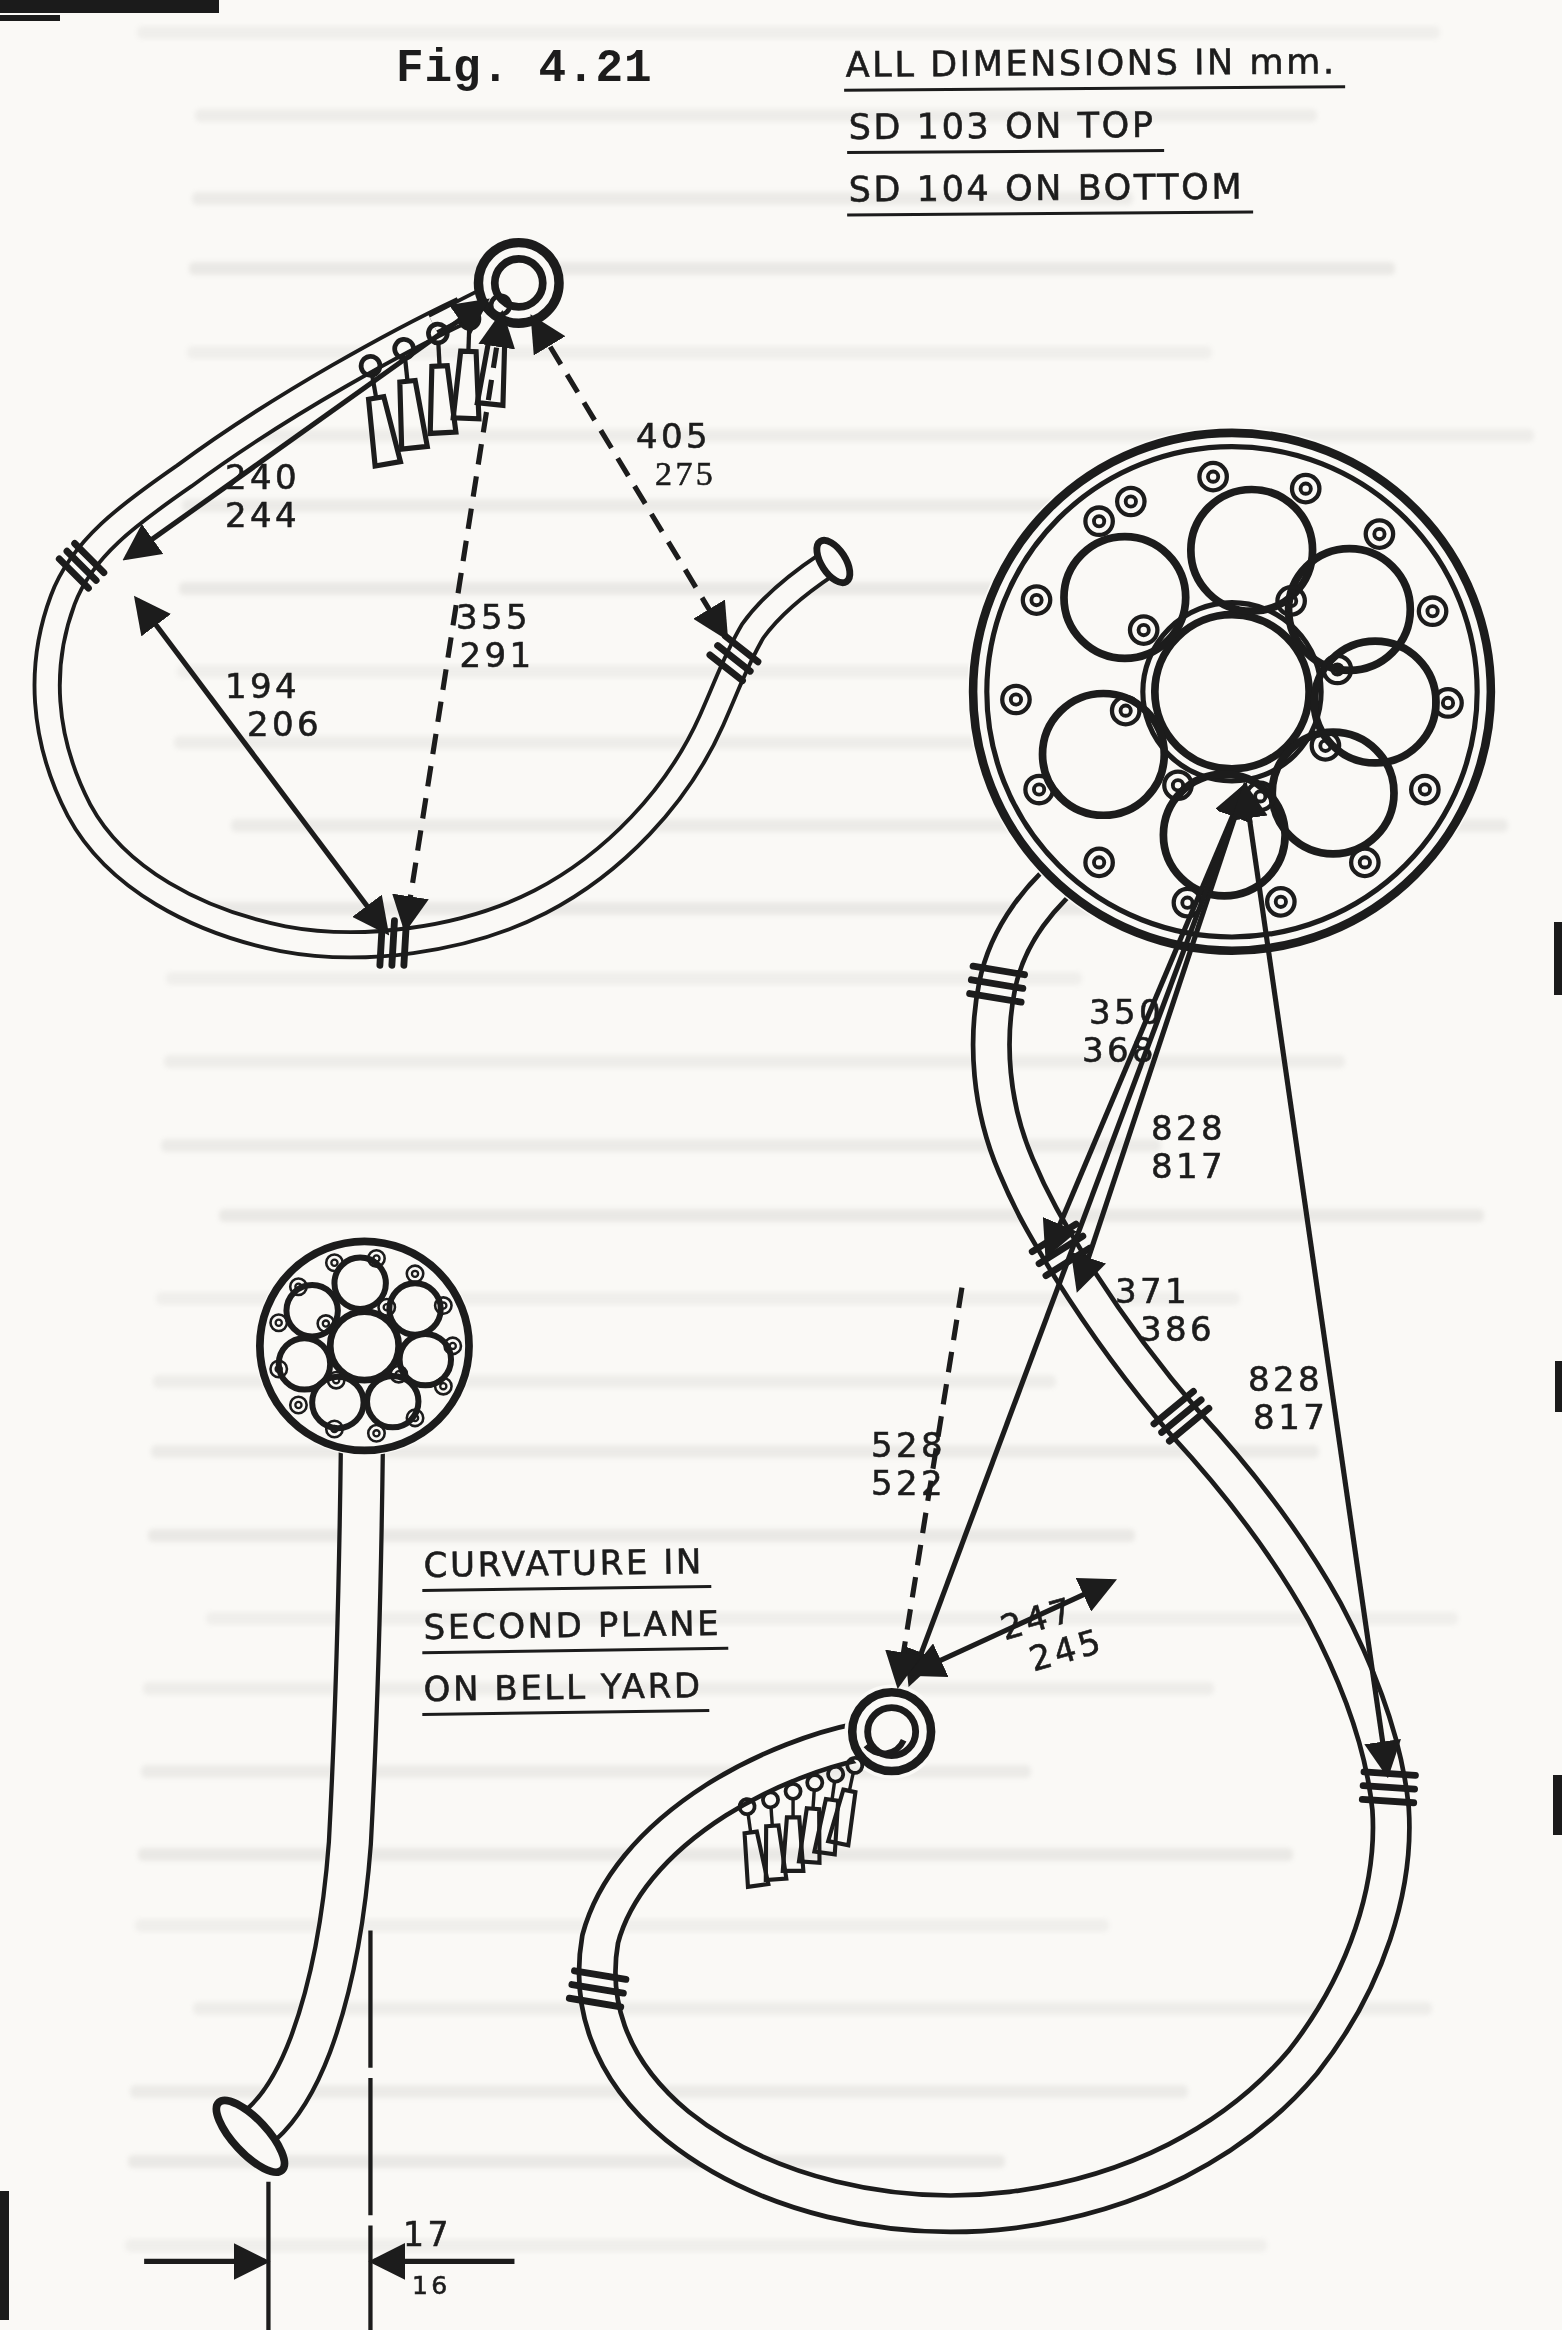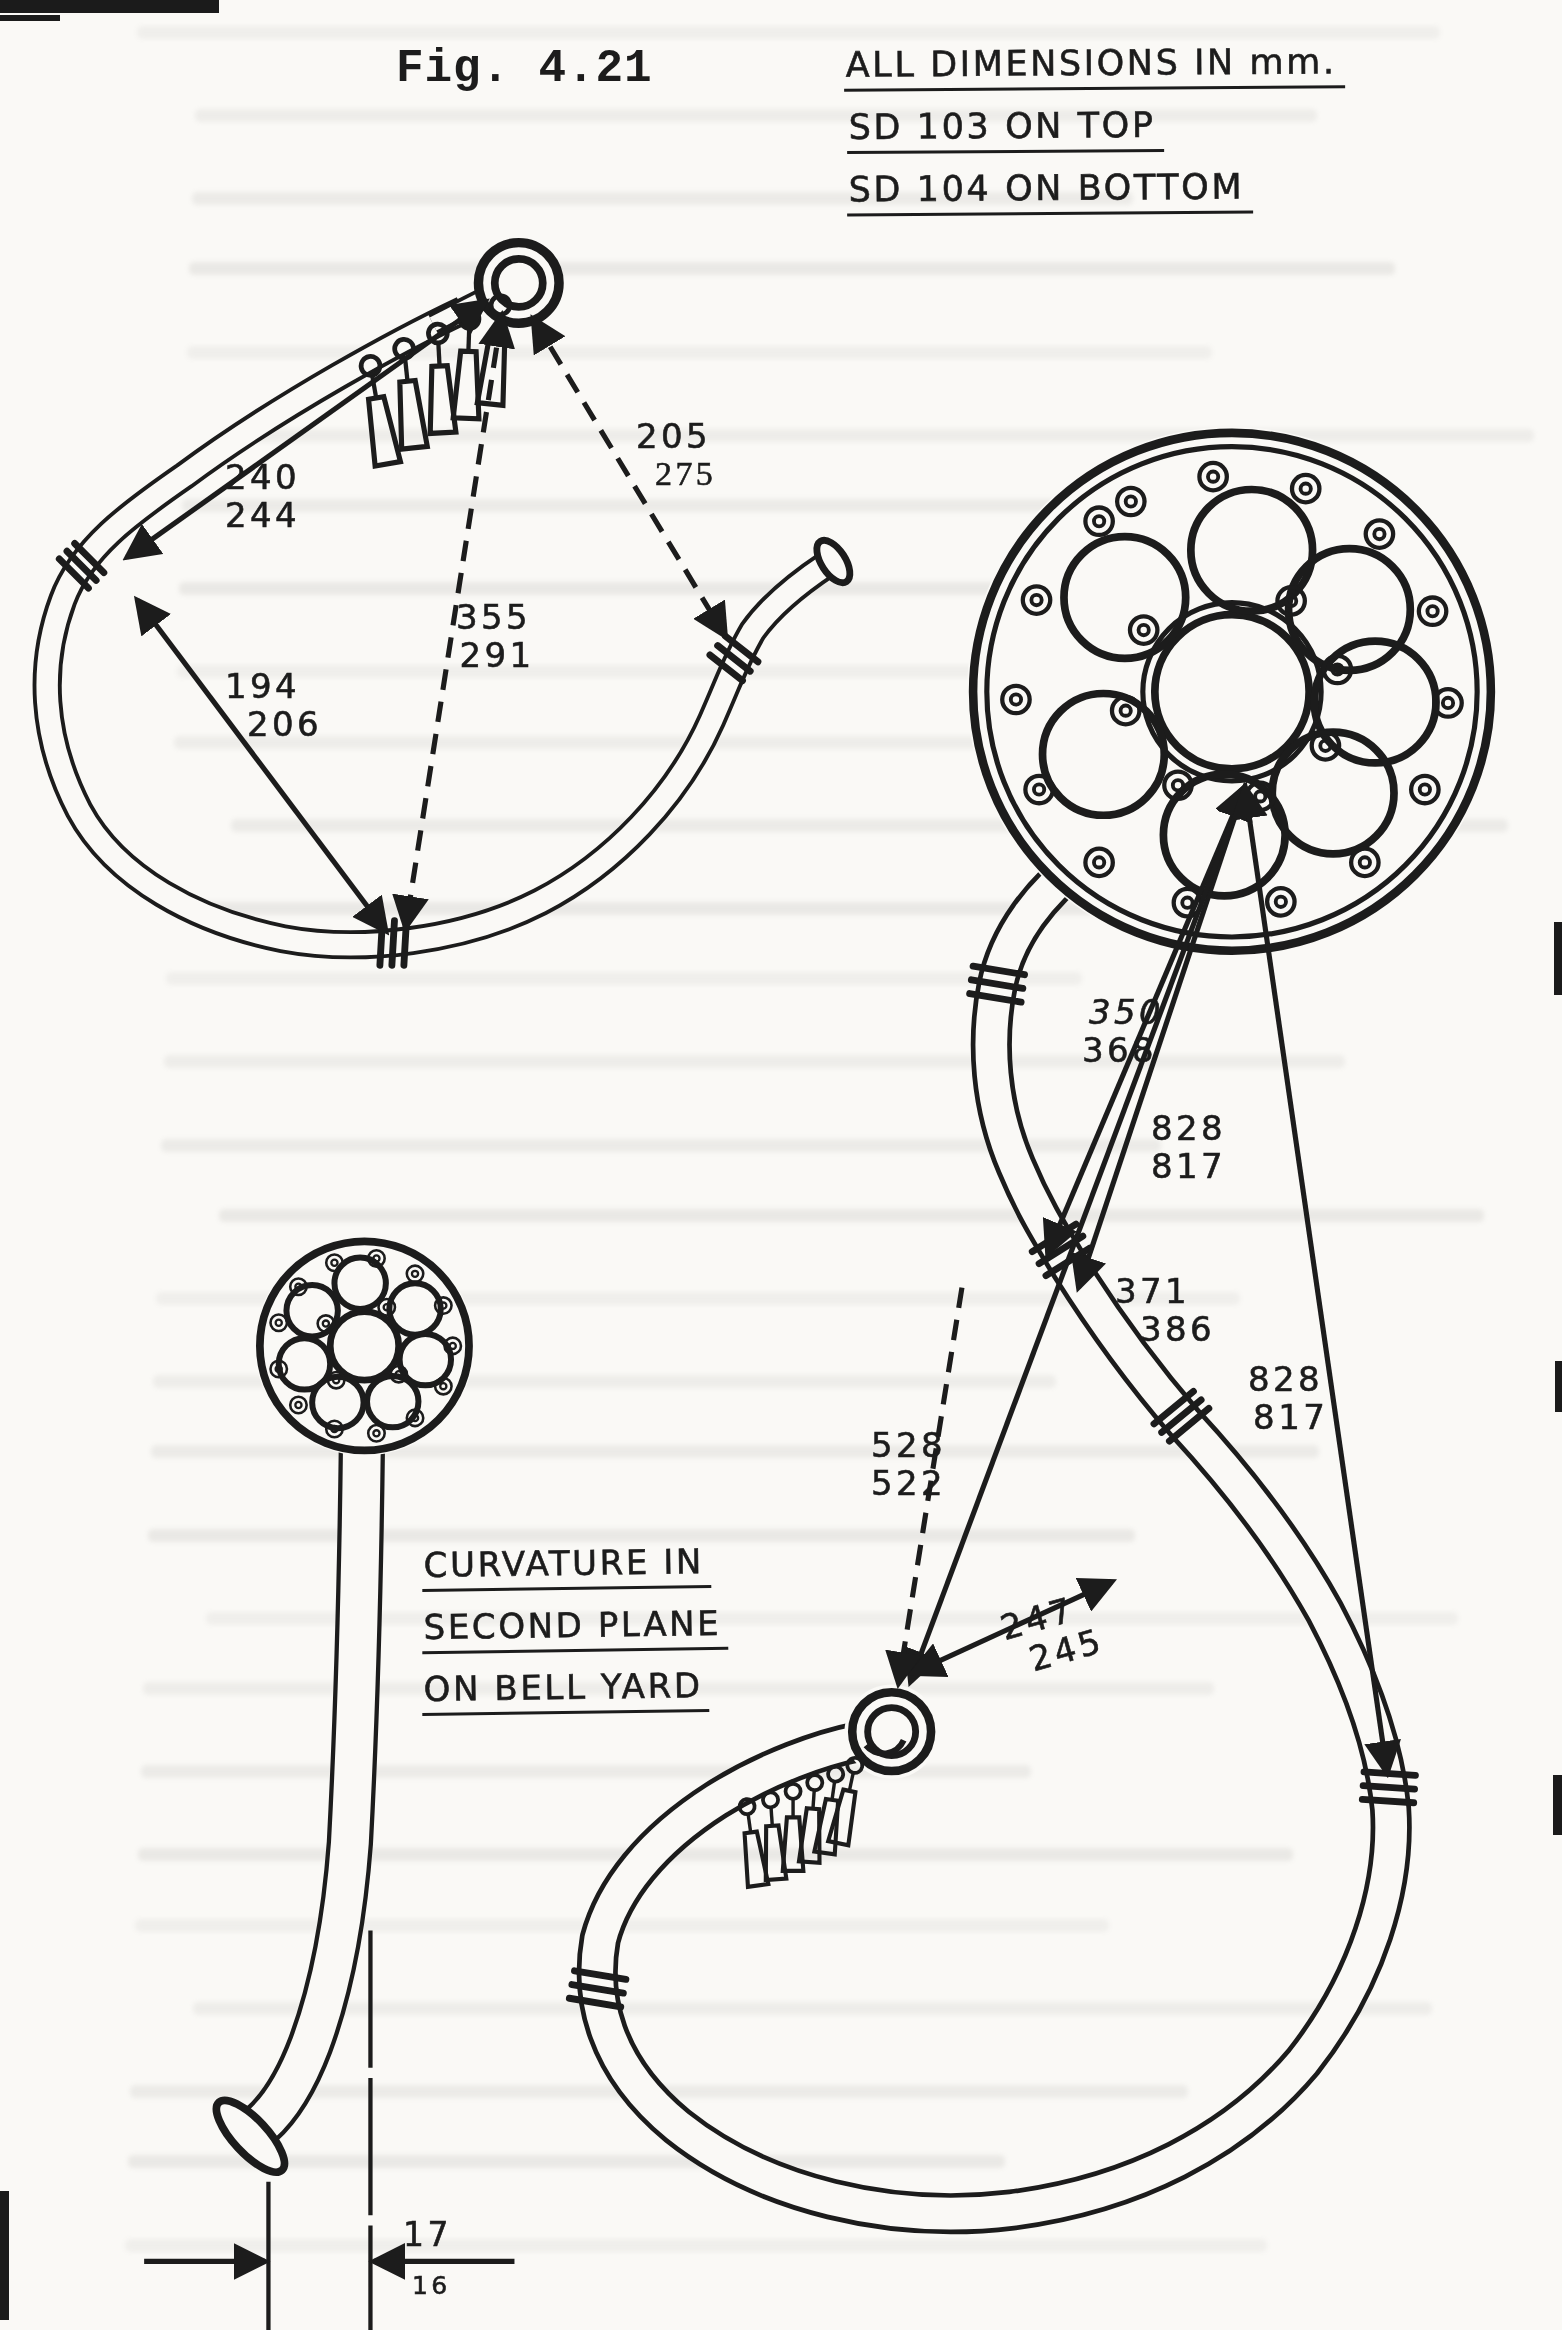--- a/index.html
+++ b/index.html
@@ -273,34 +273,34 @@
 
   <div class="hw cap" style="left:422px;top:1543px;">CURVATURE IN</div>
   <div class="hw cap" style="left:422px;top:1605px;">SECOND PLANE</div>
   <div class="hw cap" style="left:422px;top:1667px;">ON BELL YARD</div>
 
   <div class="dim" style="left:225px;top:458px;">
     <span>240</span>
       <span>244</span>
     </div>
   <div class="dim" style="left:636px;top:417px;">
-    <span>205</span>
+    <span>405</span>
       <span style="margin-left:19px;font-family:Liberation Serif, serif;">275</span>
     </div>
   <div class="dim" style="left:456px;top:598px;">
     <span>355</span>
       <span style="margin-left:3.4px;">291</span>
     </div>
   <div class="dim" style="left:225px;top:667px;">
     <span>194</span>
       <span style="margin-left:22px;">206</span>
     </div>
 
   <div class="dim" style="left:1082px;top:993px;">
-    <span style="margin-left:6.9px;font-style:italic;">350</span>
+    <span style="margin-left:6.9px;">350</span>
       <span>368</span>
     </div>
   <div class="dim" style="left:1151px;top:1109px;">
     <span>828</span>
       <span>817</span>
     </div>
   <div class="dim" style="left:1115px;top:1272px;">
     <span>371</span>
       <span style="margin-left:25px;">386</span>
     </div>

